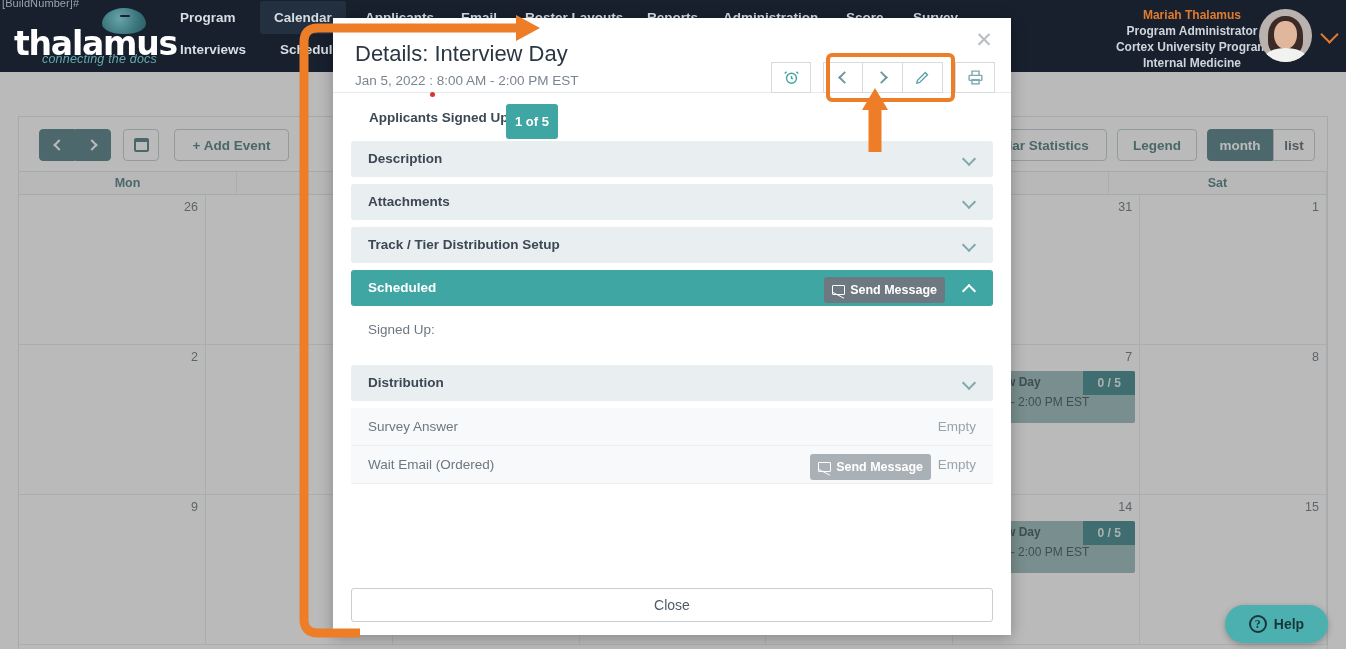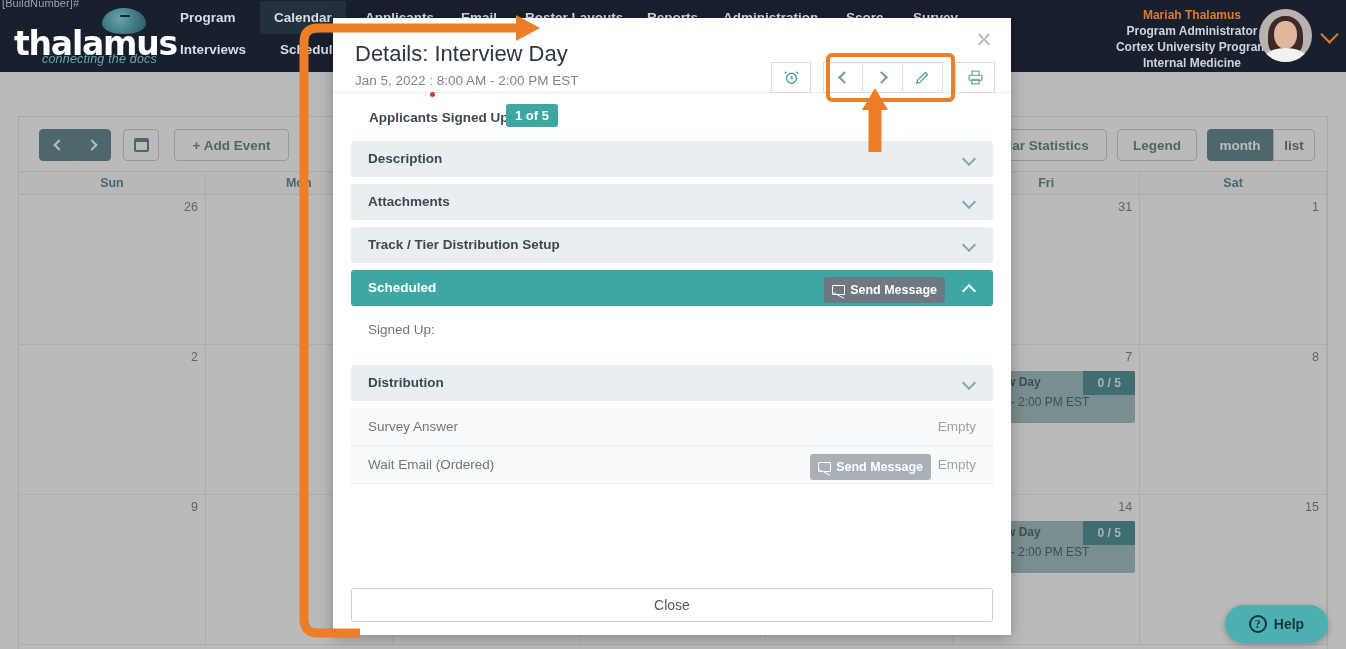--- a/index.html
+++ b/index.html
@@ -172,21 +172,21 @@
     position: absolute; right: 56px; top: 35px; width: 129px; height: 49px;
     border: 4px solid #ee7d28; border-radius: 6px; pointer-events: none;
   }
   .chev-ic { width: 9px; height: 9px; border-right: 2px solid #6f98a1; border-bottom: 2px solid #6f98a1; }
   .chev-l { transform: rotate(135deg); margin-left: 3px; }
   .chev-r { transform: rotate(-45deg); margin-right: 3px; }
 
   .signed-row { position: relative; height: 48px; }
   .signed-lbl { position: absolute; left: 36px; top: 17px; font-size: 13.5px; font-weight: 700; color: #3c4854; }
   .signed-badge {
-    position: absolute; left: 173px; top: 11px; min-width: 48px; height: 23px;
+    position: absolute; left: 173px; top: 11px; min-width: 48px; height: 35px;
     background: #3fa6a3; color: #ffffff; border-radius: 3px; font-size: 13px;
     font-weight: 700; display: flex; align-items: center; justify-content: center; padding: 0 9px;
   }
 
   .modal-body { position: absolute; left: 0; top: 123px; right: 0; bottom: 0; padding: 0 18px; }
 
   .acc {
     position: relative; height: 36px; background: #e9eef1; border-radius: 3px;
     margin-bottom: 7px; cursor: pointer;
   }
@@ -301,21 +301,20 @@
         </div>
         <div class="btn-t" style="left:155px; top:12px; width:115px; height:32px;">+ Add Event</div>
 
         <div class="btn-t" style="right:220px; top:12px; width:158px; height:32px;">Calendar Statistics</div>
         <div class="btn-t" style="right:130px; top:12px; width:80px; height:32px;">Legend</div>
         <div class="btn-t btn-filled" style="right:54px; top:12px; width:66px; height:32px; border-radius:4px 0 0 4px;">month</div>
         <div class="btn-t" style="right:12px; top:12px; width:42px; height:32px; border-radius:0 4px 4px 0; color:#4f5a64;">list</div>
       </div>
 
       <div class="cal-head-row">
-        <div class="cal-head-cell">Sun</div>
         <div class="cal-head-cell">Mon</div>
         <div class="cal-head-cell">Tue</div>
         <div class="cal-head-cell">Wed</div>
         <div class="cal-head-cell">Thu</div>
         <div class="cal-head-cell">Fri</div>
         <div class="cal-head-cell">Sat</div>
       </div>
 
       <div class="cal-grid">
 

